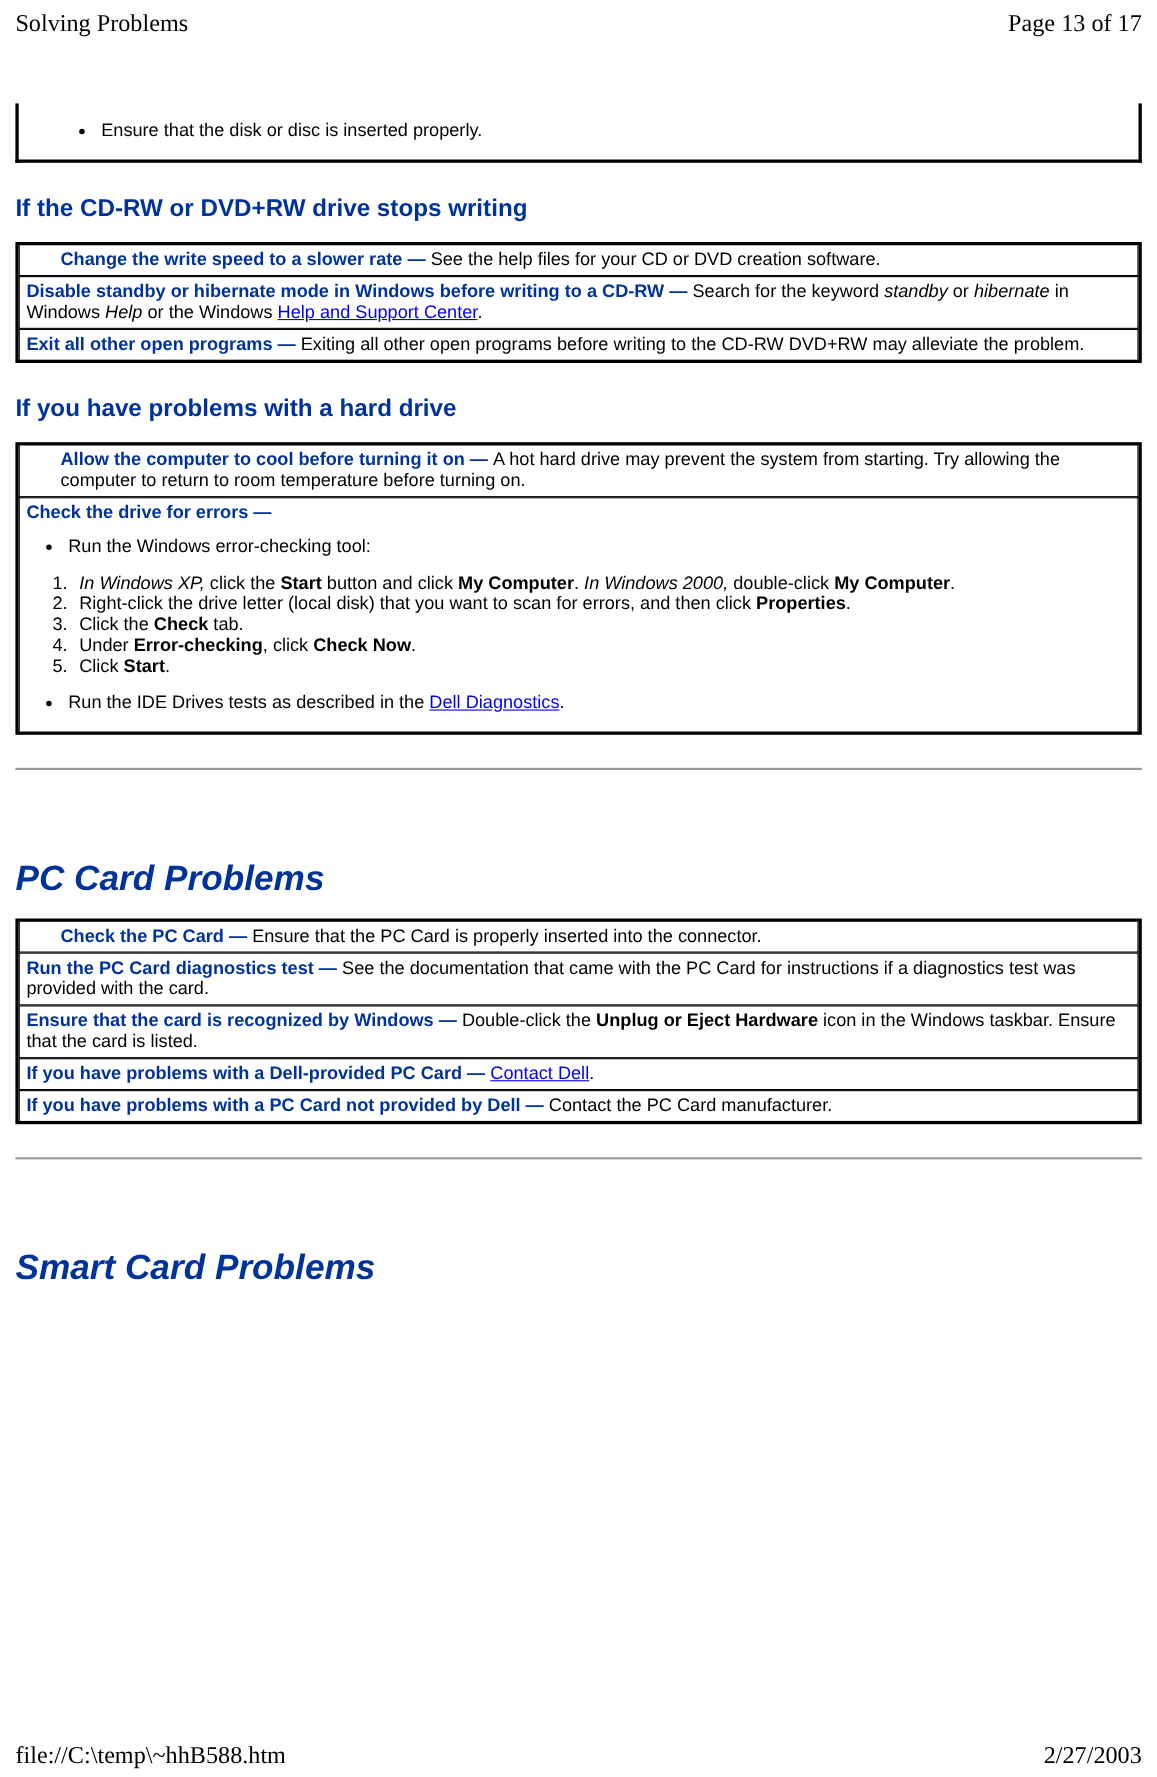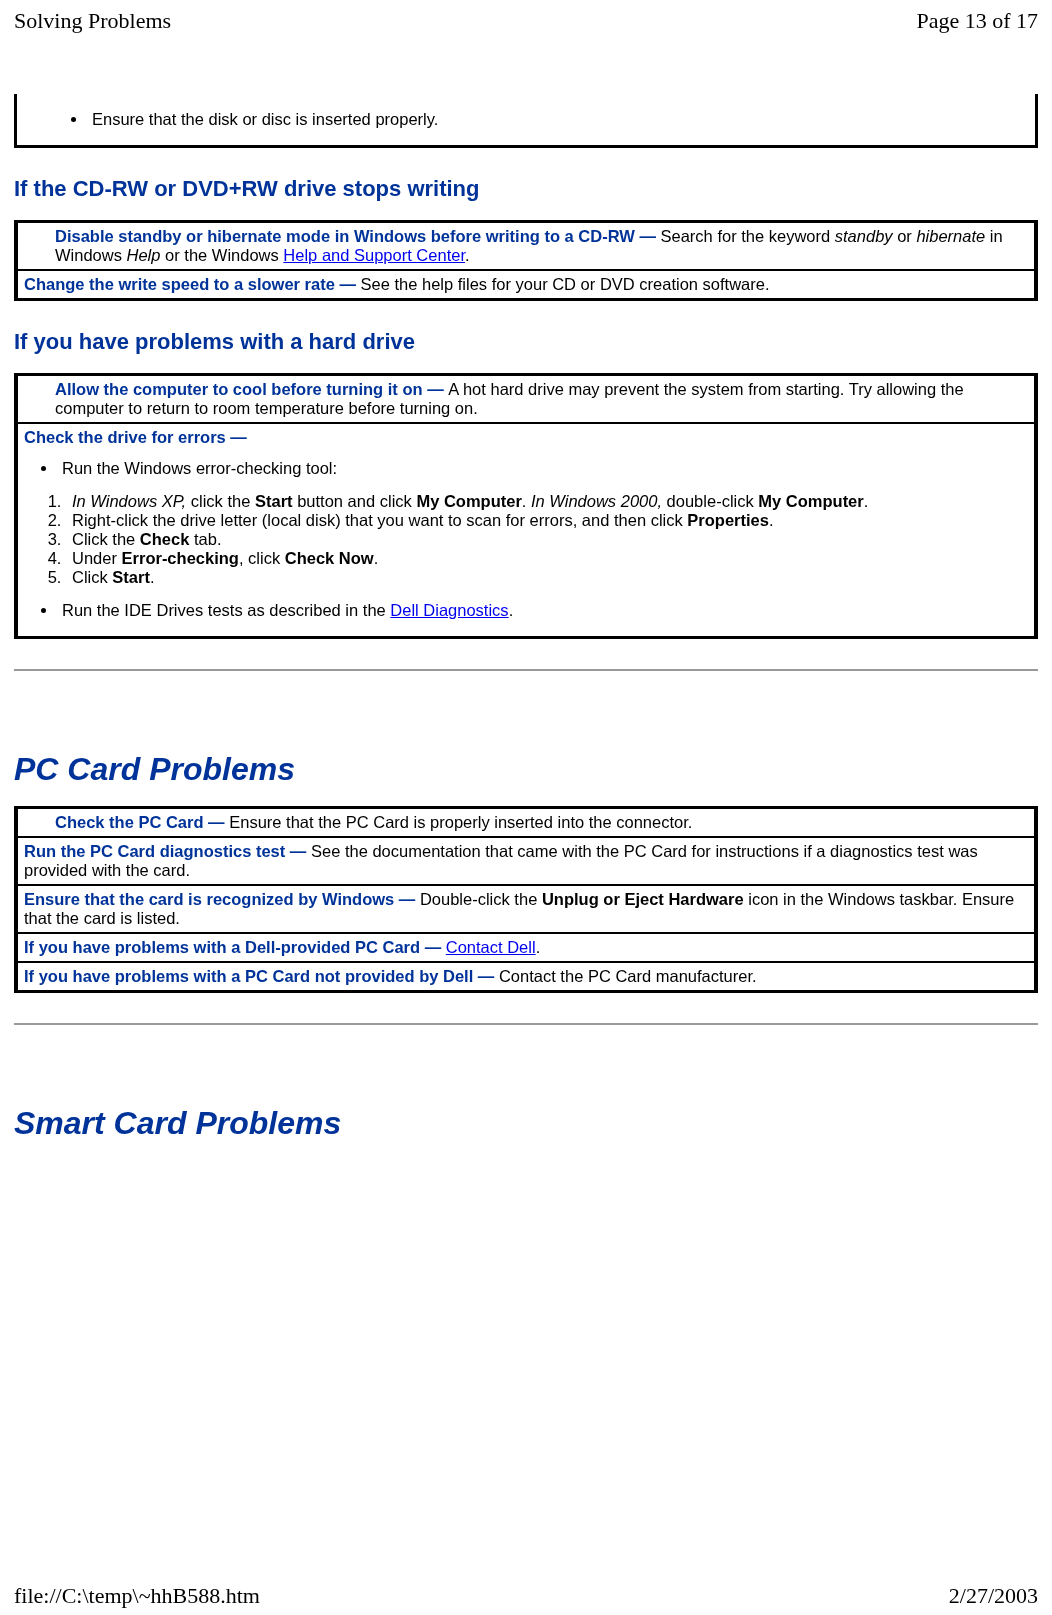--- a/index.html
+++ b/index.html
@@ -94,24 +94,27 @@
   <div class="cell">
     <ul class="bullet">
       <li><span>Ensure that the disk or disc is inserted properly.</span></li>
     </ul>
   </div>
 </div>
 
 <h2>If the CD-RW or DVD+RW drive stops writing</h2>
 <div class="box">
   <div class="cell">
+    <b class="lead">Change the write speed to a slower rate — </b><span>See the help files for your CD or DVD creation software.</span>
+  </div>
+  <div class="cell">
     <b class="lead">Disable standby or hibernate mode in Windows before writing to a CD-RW — </b><span>Search for the keyword </span><span class="italic">standby</span><span> or </span><span class="italic">hibernate</span><span> in Windows </span><span class="italic">Help</span><span> or the Windows </span><a href="#">Help and Support Center</a><span>.</span>
   </div>
   <div class="cell">
-    <b class="lead">Change the write speed to a slower rate — </b><span>See the help files for your CD or DVD creation software.</span>
+    <b class="lead">Exit all other open programs — </b><span>Exiting all other open programs before writing to the CD-RW DVD+RW may alleviate the problem.</span>
   </div>
 </div>
 
 <h2>If you have problems with a hard drive</h2>
 <div class="box">
   <div class="cell">
     <b class="lead">Allow the computer to cool before turning it on — </b><span>A hot hard drive may prevent the system from starting. Try allowing the computer to return to room temperature before turning on.</span>
   </div>
   <div class="cell">
     <b class="lead">Check the drive for errors — </b>

